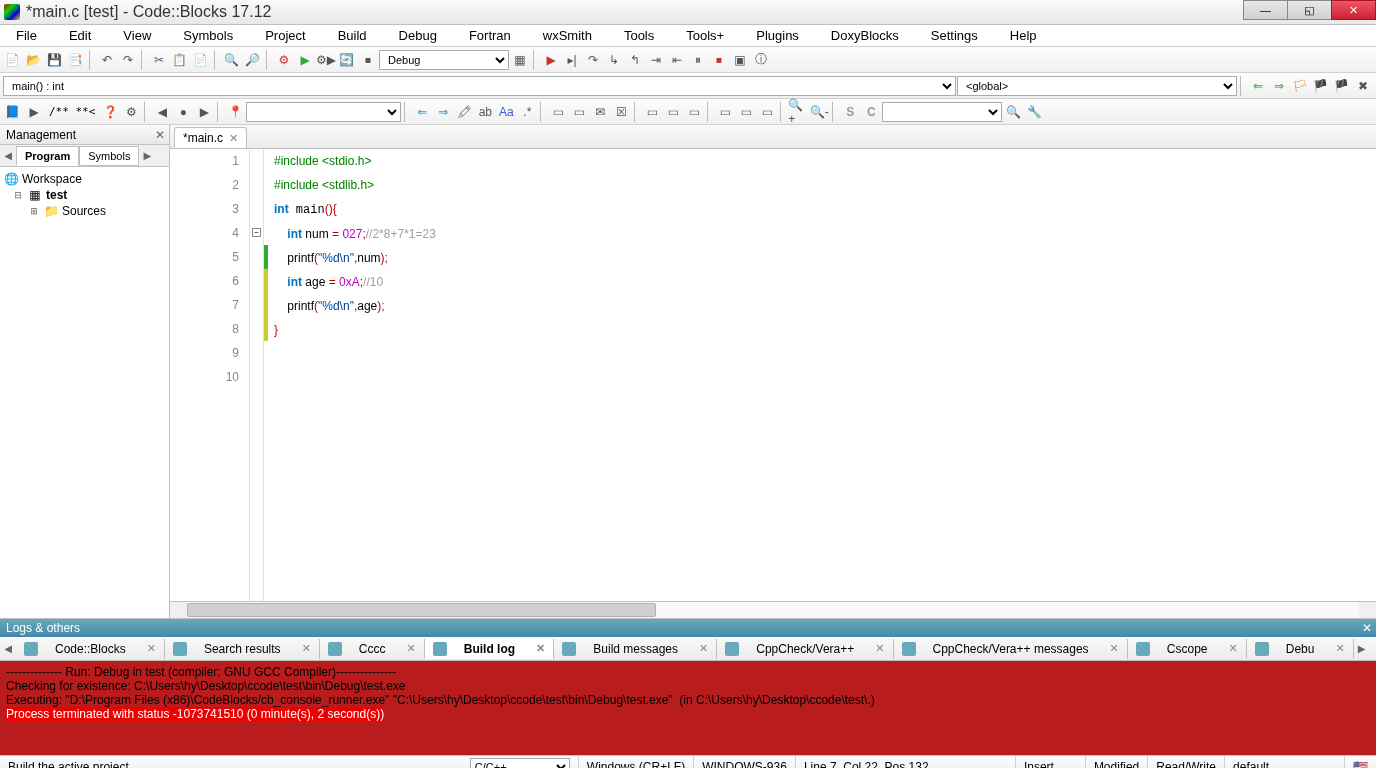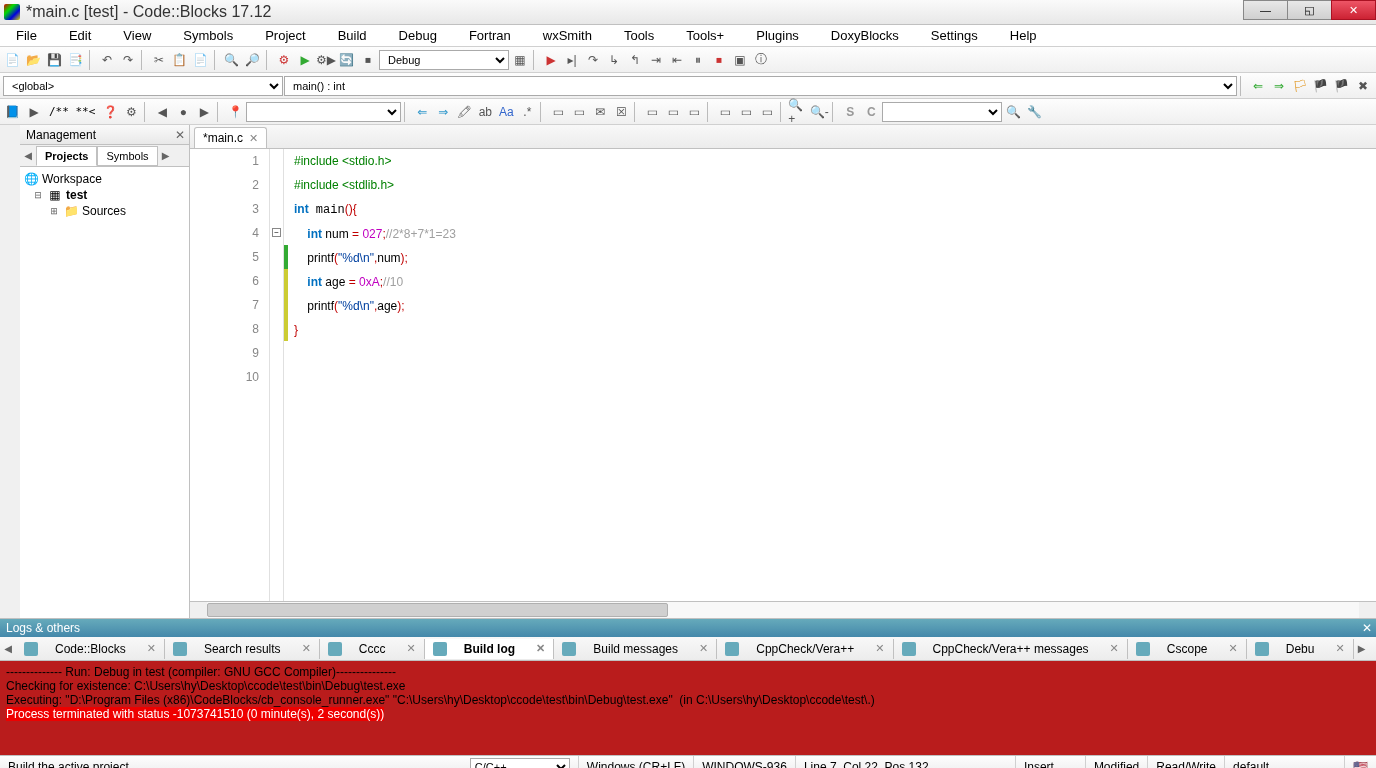--- a/index.html
+++ b/index.html
@@ -9,21 +9,21 @@
 .title-text { font-size: 16px; color: #333; }
 .window-controls { position: absolute; right: 0; top: 0; display: flex; }
 .wc-btn { width: 45px; height: 20px; display: flex; align-items: center; justify-content: center; font-size: 11px; border: 1px solid #888; background: linear-gradient(#e8e8e8,#d0d0d0); margin-left: -1px; cursor: pointer; }
 .wc-close { background: linear-gradient(#e56,#c23); color: #fff; border-color: #a12; }
 .menubar { height: 22px; background: #fff; display: flex; align-items: center; border-bottom: 1px solid #d0d0d0; }
 .menu-item { padding: 3px 16px; font-size: 13px; color: #000; cursor: pointer; }
 .toolbar-row { height: 26px; background: linear-gradient(#fdfdfd,#f0f0f0); border-bottom: 1px solid #d0d0d0; display: flex; align-items: center; padding: 0 3px; gap: 1px; }
 .tb-sep { width: 5px; height: 20px; border-left: 1px solid #bbb; margin: 0 2px; }
 .tb-btn { width: 20px; height: 20px; display: flex; align-items: center; justify-content: center; font-size: 12px; cursor: pointer; border-radius: 2px; color: #555; }
 .tb-combo { height: 20px; border: 1px solid #aaa; background: #fff; font-size: 11px; padding: 0 4px; }
-.main-area { display: flex; height: 493px; margin-left: 20px; }
+.main-area { display: flex; height: 493px; }
 .sidebar { width: 170px; background: #f0f0f0; border-right: 1px solid #c0c0c0; display: flex; flex-direction: column; }
 .sidebar-title { height: 20px; background: linear-gradient(#fafafa,#e8e8e8); border-bottom: 1px solid #c0c0c0; display: flex; align-items: center; padding: 0 6px; font-size: 11px; position: relative; }
 .sidebar-close { position: absolute; right: 4px; cursor: pointer; color: #666; font-size: 12px; }
 .sidebar-tabs { height: 22px; display: flex; align-items: center; background: #f0f0f0; border-bottom: 1px solid #c0c0c0; }
 .sb-tab-arrow { width: 16px; text-align: center; color: #666; cursor: pointer; font-size: 10px; }
 .sb-tab { padding: 3px 8px; font-size: 11px; border: 1px solid #c0c0c0; background: #fff; cursor: pointer; }
 .sb-tab.active { font-weight: bold; border-bottom: 1px solid #fff; }
 .tree { flex: 1; background: #fff; padding: 4px; font-size: 12px; }
 .tree-row { display: flex; align-items: center; gap: 4px; padding: 1px 0; cursor: pointer; }
 .tree-row .exp { width: 12px; text-align: center; color: #666; font-size: 9px; }
@@ -128,22 +128,22 @@
   <div class="tb-btn">↰</div>
   <div class="tb-btn">⇥</div>
   <div class="tb-btn">⇤</div>
   <div class="tb-btn">⏸</div>
   <div class="tb-btn" style="color:#c33">⏹</div>
   <div class="tb-btn">▣</div>
   <div class="tb-btn">ⓘ</div>
 </div>
 
 <div class="toolbar-row">
+  <select class="tb-combo" style="flex:1"><option>main() : int</option></select>
   <select class="tb-combo" style="width:280px"><option>&lt;global&gt;</option></select>
-  <select class="tb-combo" style="flex:1"><option>main() : int</option></select>
   <div class="tb-sep"></div>
   <div class="tb-btn" style="color:#3a3">⇐</div>
   <div class="tb-btn" style="color:#3a3">⇒</div>
   <div class="tb-btn" style="color:#d80">🏳</div>
   <div class="tb-btn">🏴</div>
   <div class="tb-btn">🏴</div>
   <div class="tb-btn">✖</div>
 </div>
 
 <div class="toolbar-row">
@@ -191,21 +191,21 @@
 </div>
 
 <div class="main-area">
   <div class="sidebar">
     <div class="sidebar-title">
       <span>Management</span>
       <span class="sidebar-close">✕</span>
     </div>
     <div class="sidebar-tabs">
       <div class="sb-tab-arrow">◀</div>
-      <div class="sb-tab active">Projects</div>
+      <div class="sb-tab active">Program</div>
       <div class="sb-tab">Symbols</div>
       <div class="sb-tab-arrow">▶</div>
     </div>
     <div class="tree">
       <div class="tree-row">
         <span class="ico">🌐</span>
         <span>Workspace</span>
       </div>
       <div class="tree-row" style="padding-left:8px">
         <span class="exp">⊟</span>

